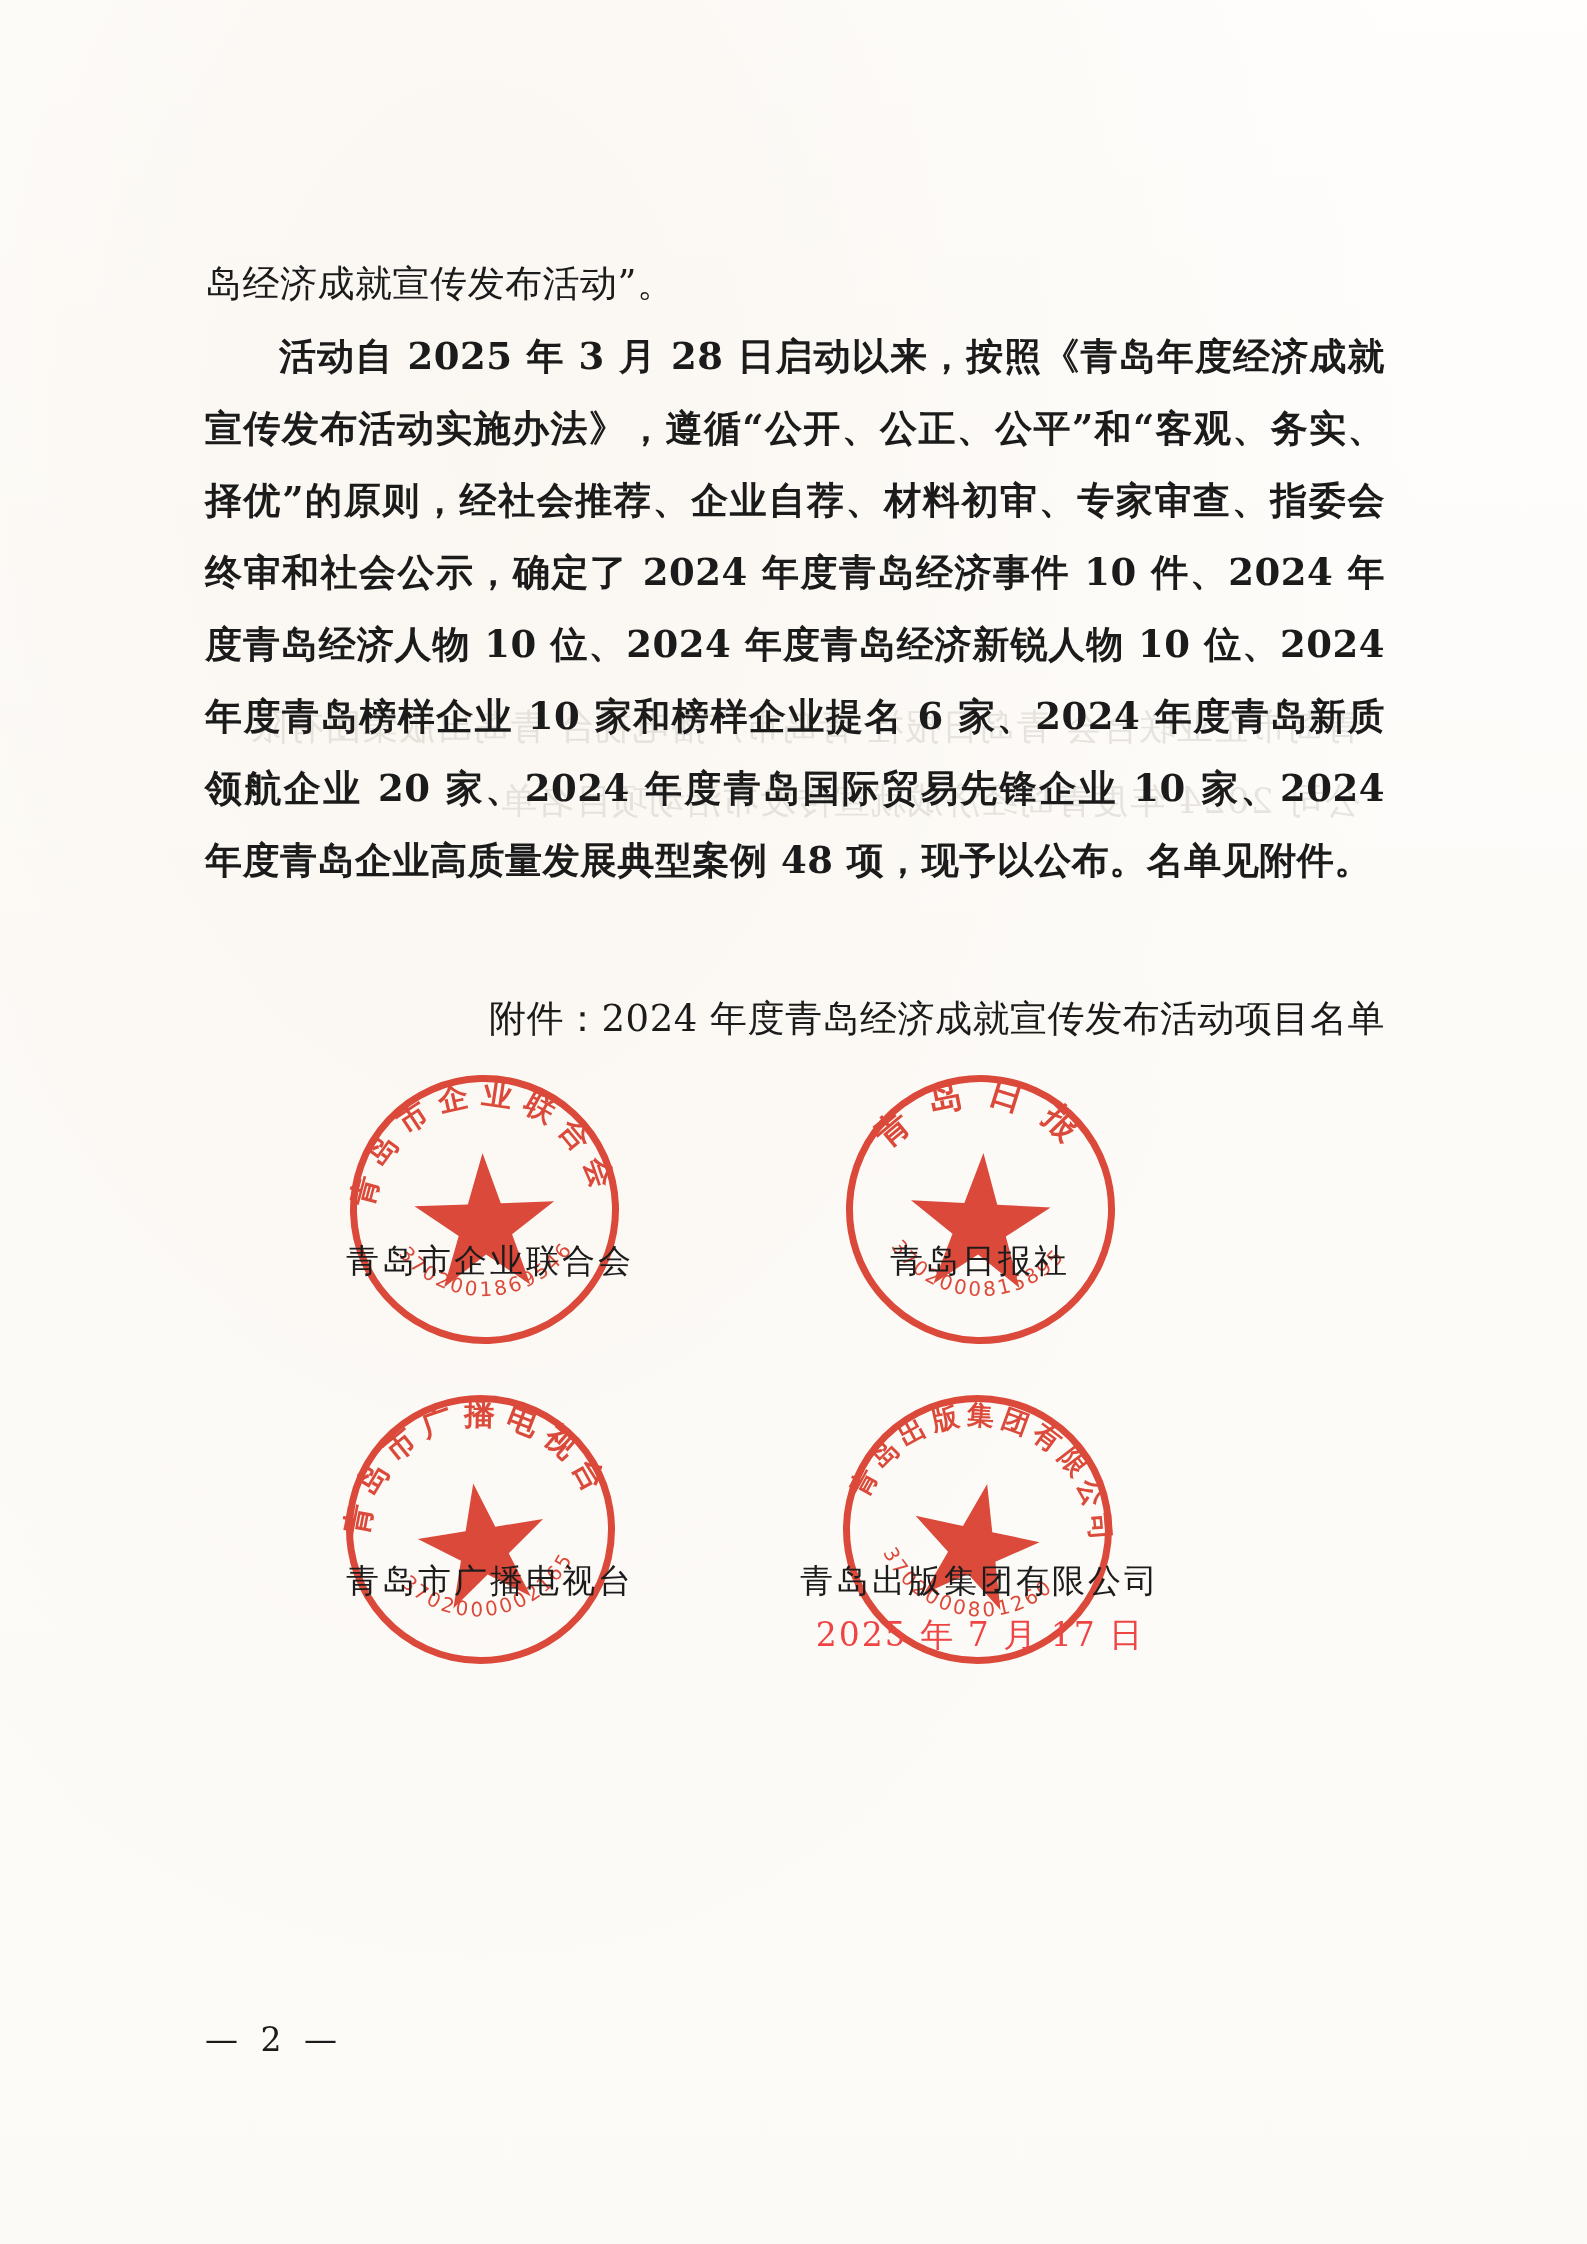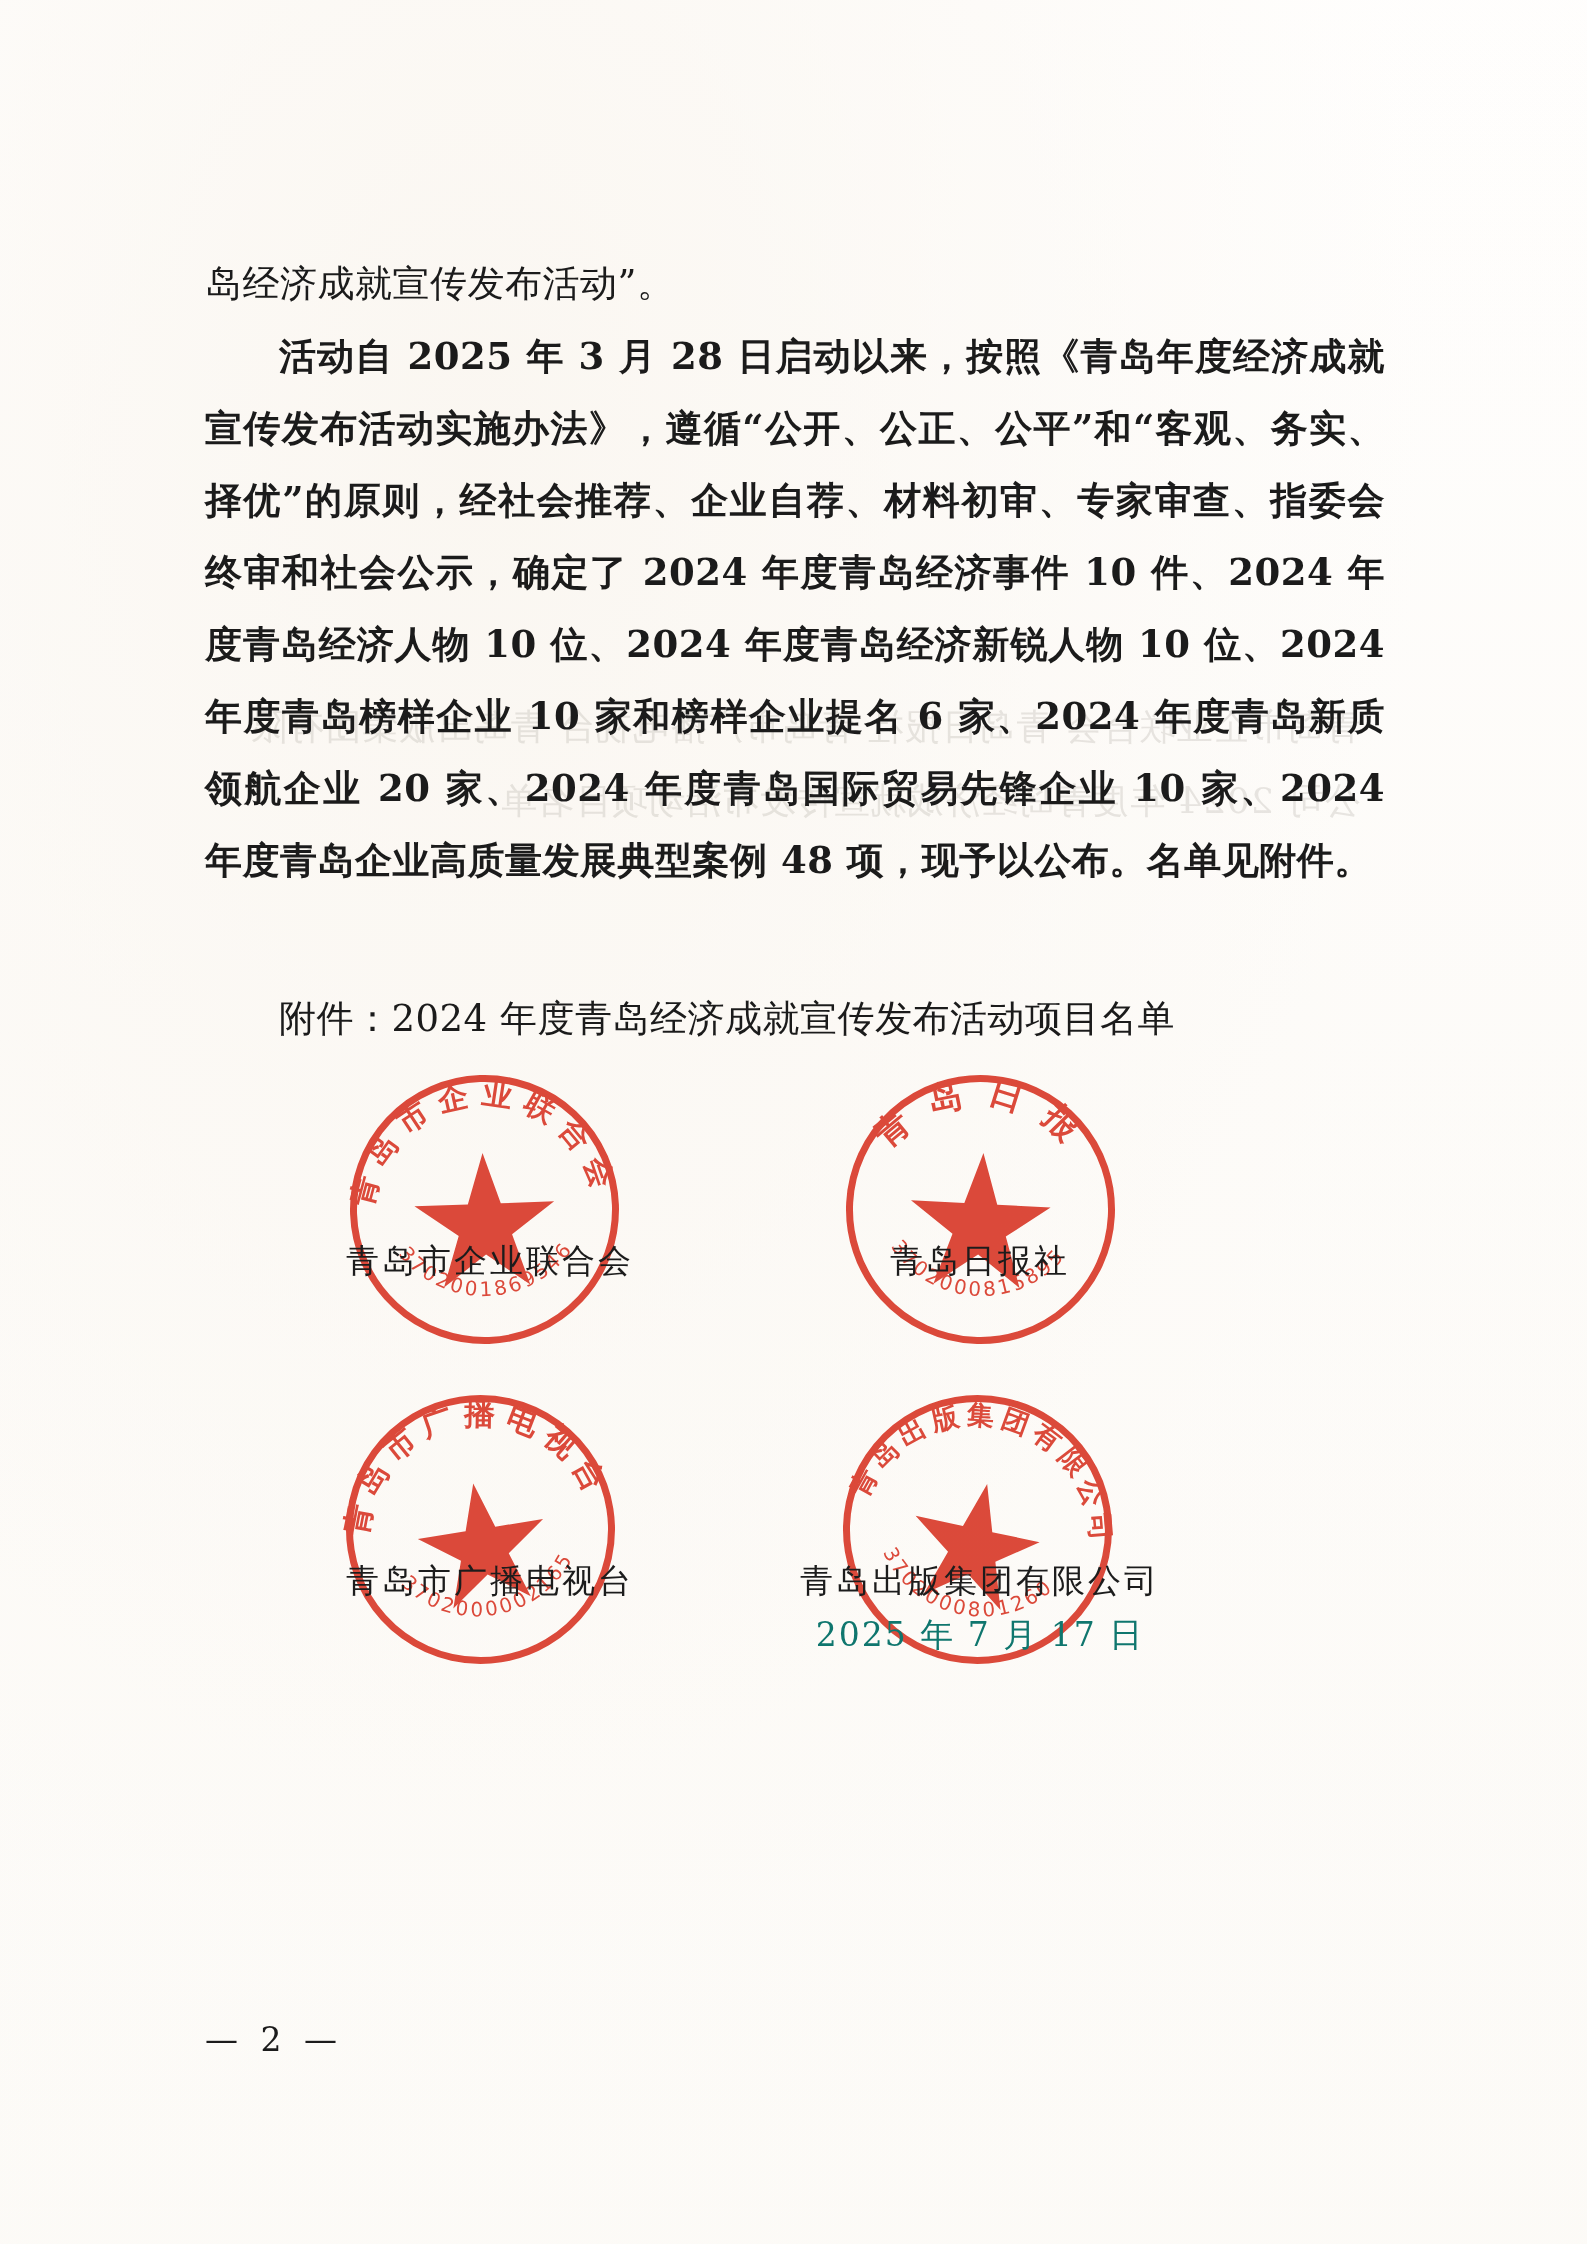--- a/index.html
+++ b/index.html
@@ -56,20 +56,21 @@
     font-weight: bold;
   }
 
   .attachment-line {
     margin-top: 88px;
     font-size: 37px;
     line-height: 70px;
     color: #1b1b1b;
     text-indent: 2em;
     letter-spacing: 0.5px;
+    text-align: right;
   }
 
   
   .seal-area {
     position: absolute;
     left: 205px;
     top: 1235px;
     width: 1180px;
     height: 690px;
   }
@@ -91,21 +92,21 @@
     line-height: 52px;
     color: #1c1c1c;
     letter-spacing: 3px;
     white-space: nowrap;
   }
   .signer-date {
     position: relative;
     z-index: 3;
     font-size: 33px;
     line-height: 56px;
-    color: #0f766e;
+    color: #ef4444;
     letter-spacing: 2px;
     white-space: nowrap;
   }
 
   
   .stamp {
     position: absolute;
     width: 285px;
     height: 285px;
     z-index: 2;

